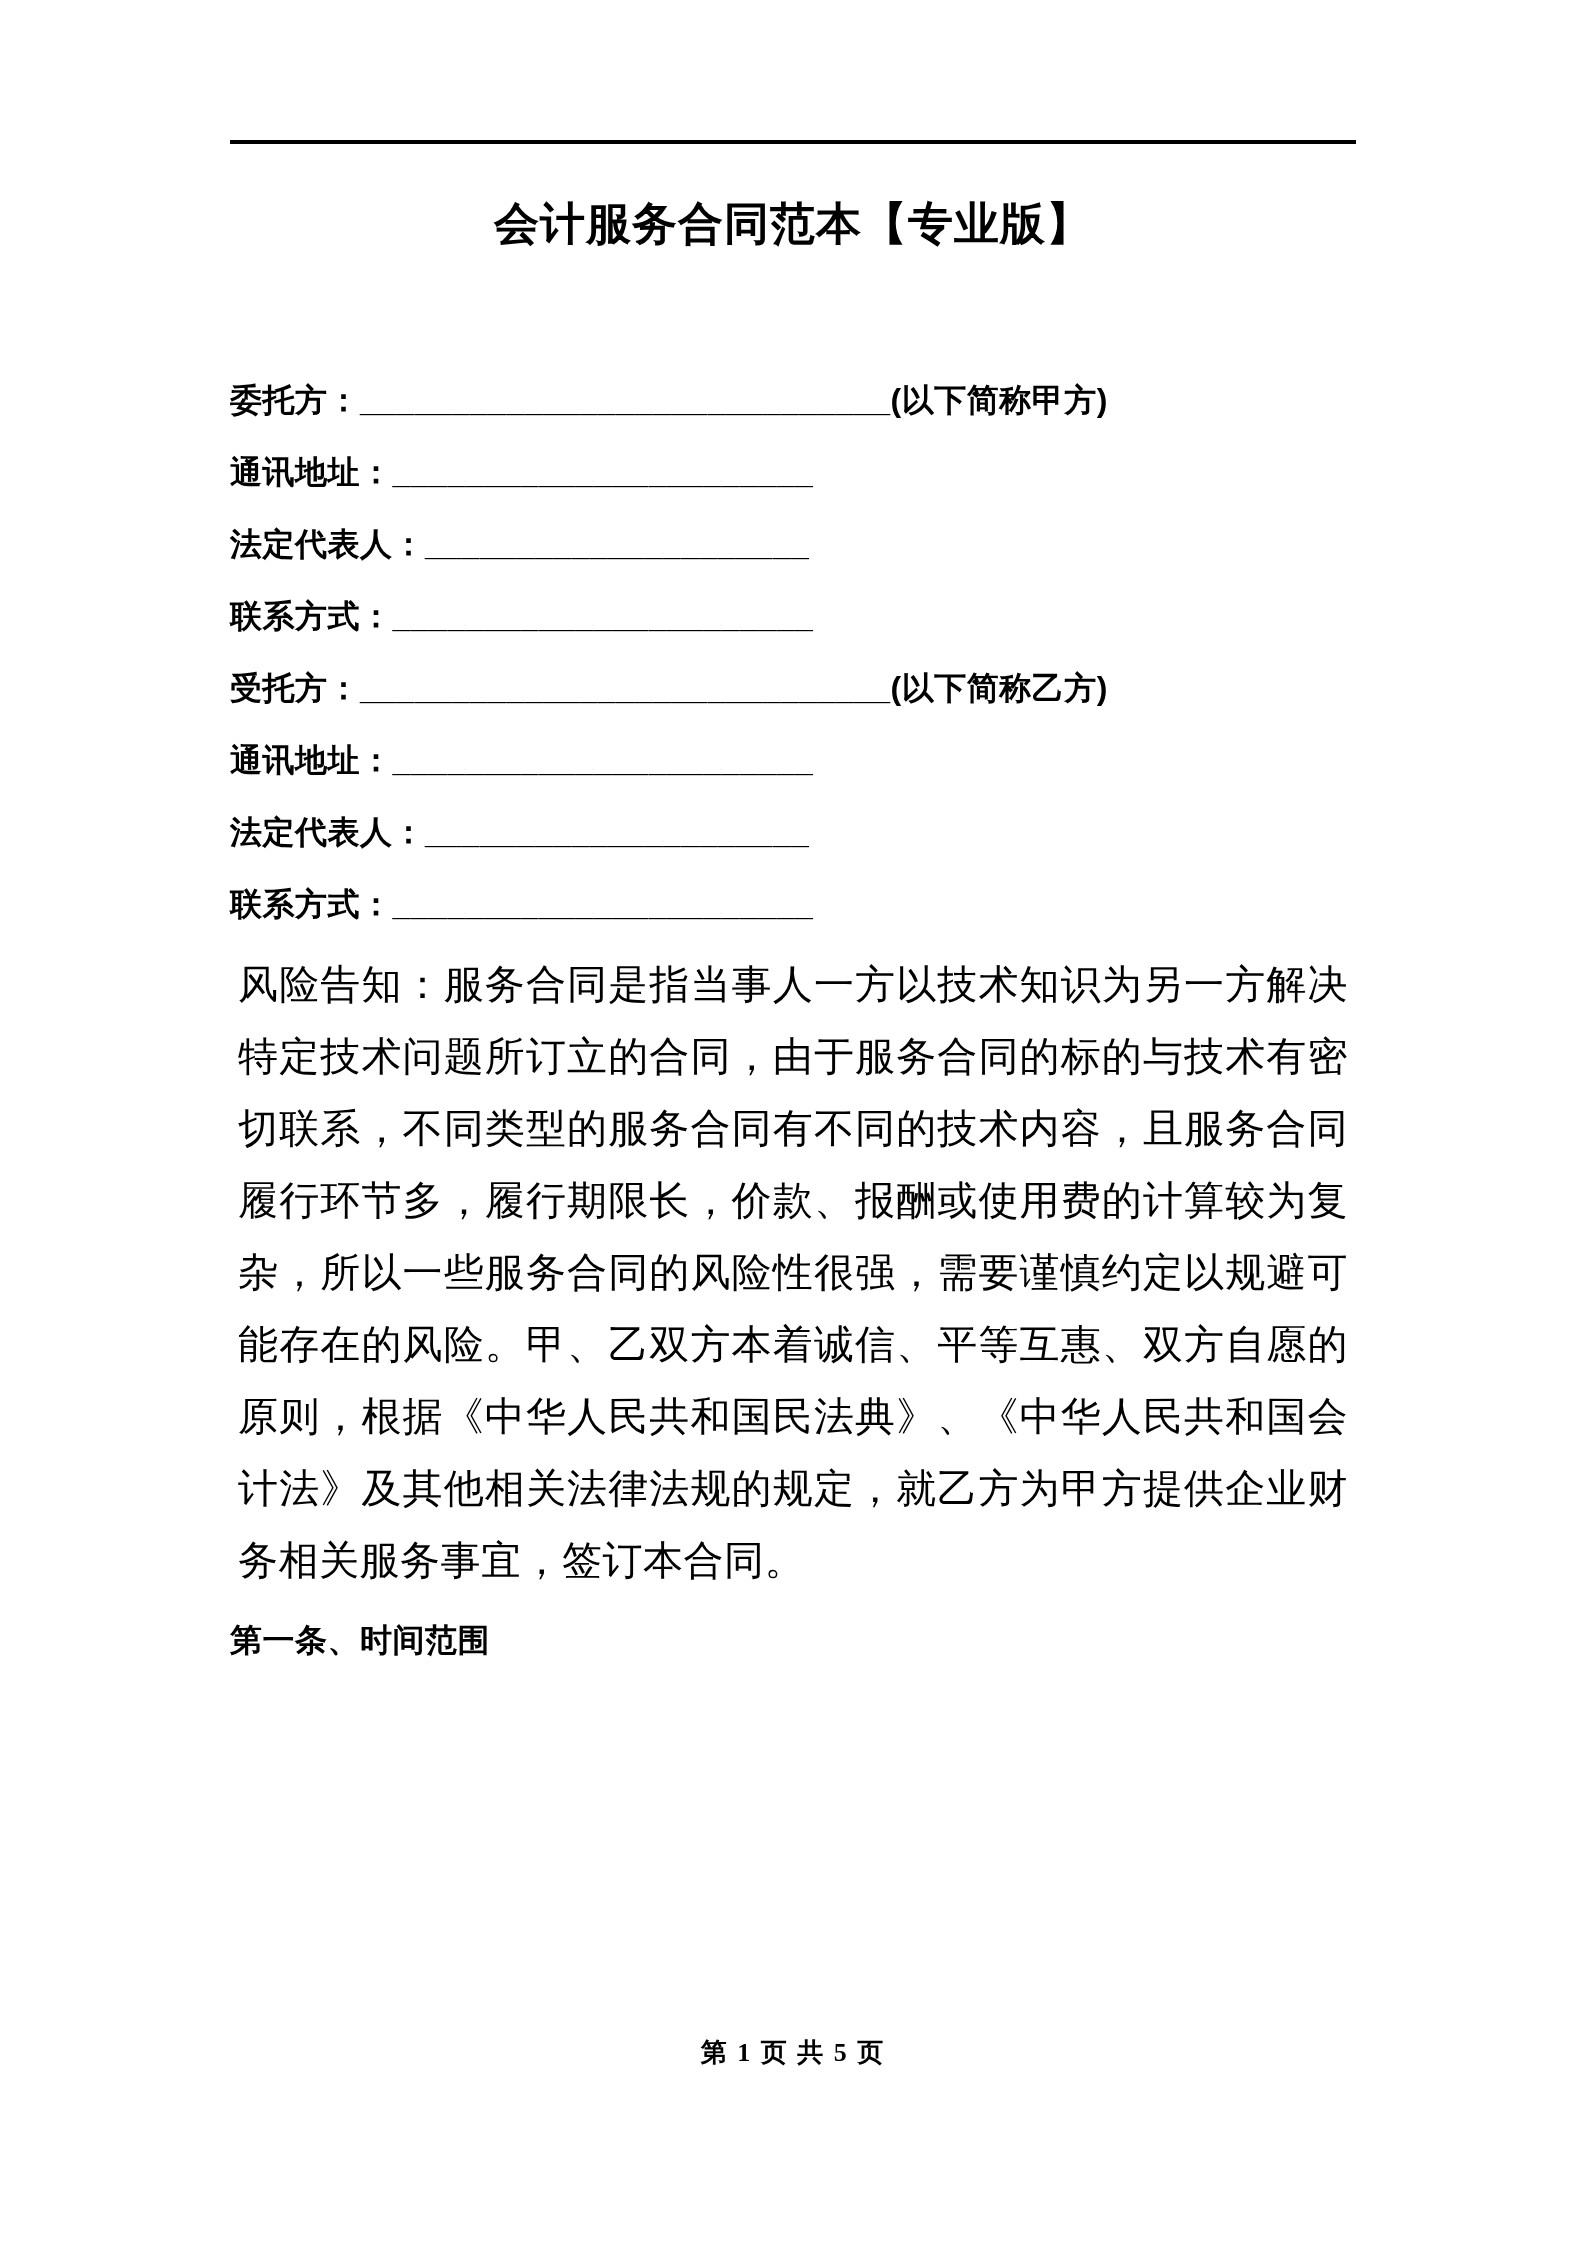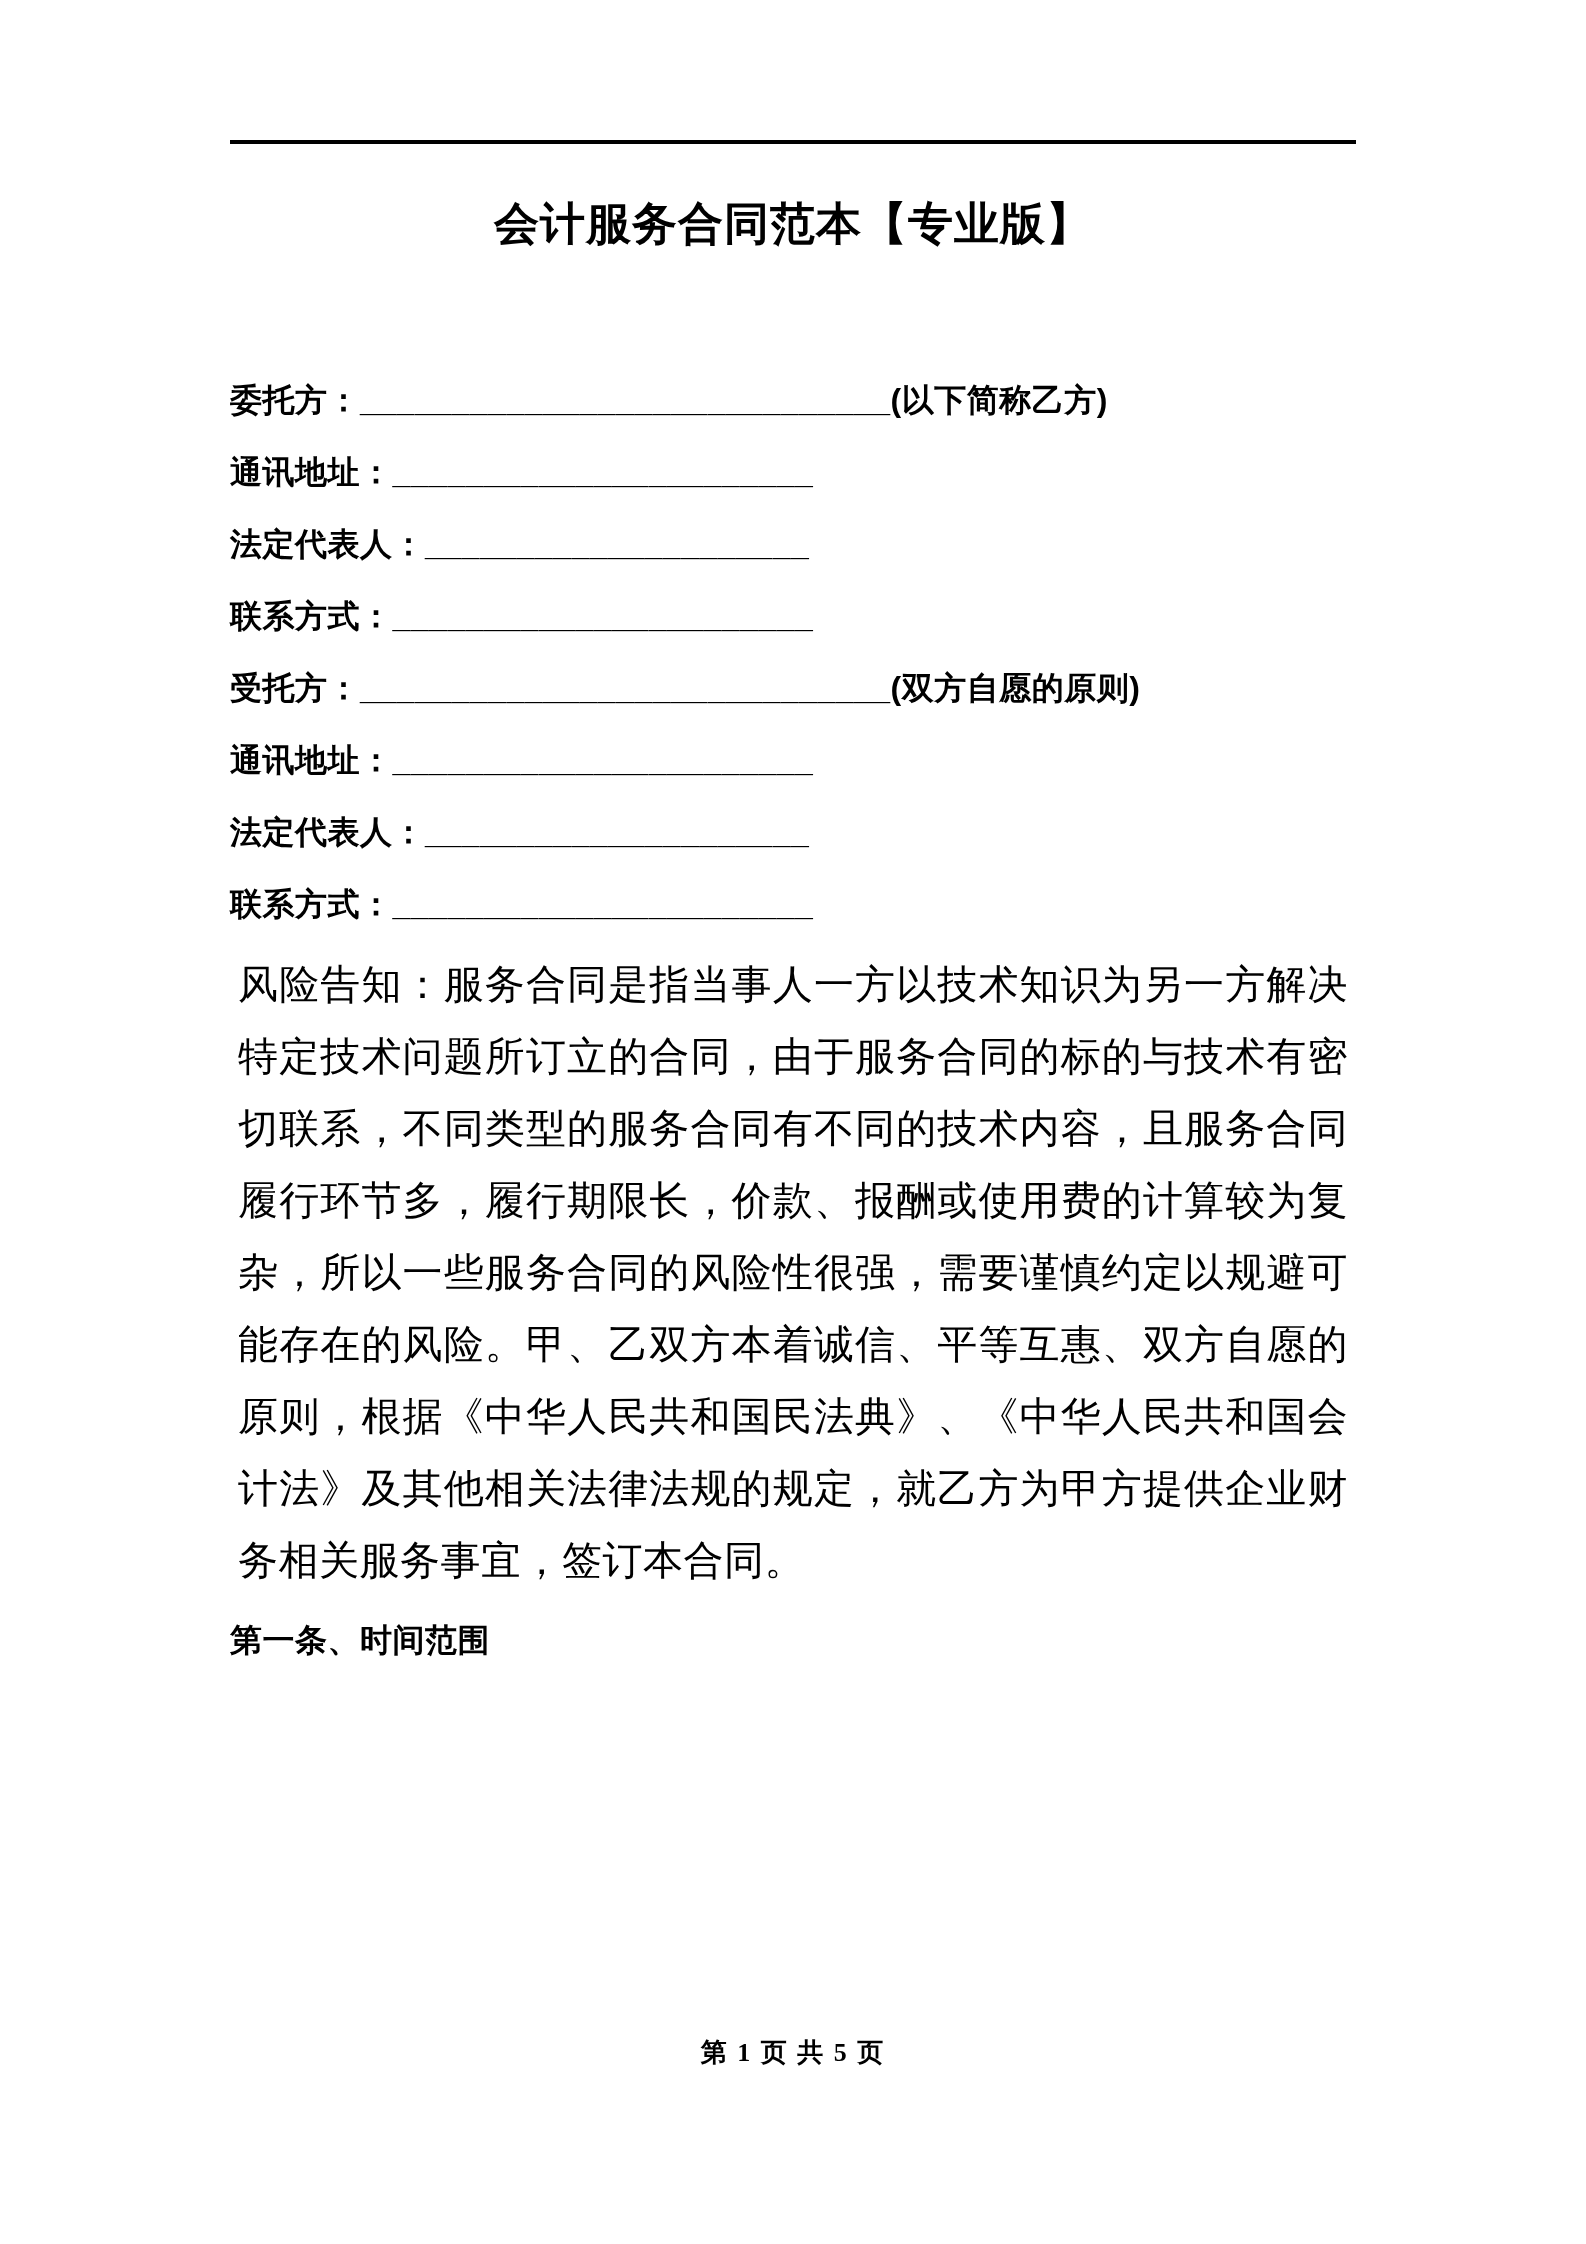--- a/index.html
+++ b/index.html
@@ -83,25 +83,25 @@
 <body>
 
 <div class="page">
 
   <div class="top-rule"></div>
 
   <h1 class="doc-title">会计服务合同范本【专业版】</h1>
 
   <div class="body-block">
 
-    <div class="line">委托方：_____________________________(以下简称乙方)</div>
+    <div class="line">委托方：_____________________________(以下简称甲方)</div>
     <div class="line">通讯地址：_______________________</div>
     <div class="line">法定代表人：_____________________</div>
     <div class="line">联系方式：_______________________</div>
-    <div class="line">受托方：_____________________________(双方自愿的原则)</div>
+    <div class="line">受托方：_____________________________(以下简称乙方)</div>
     <div class="line">通讯地址：_______________________</div>
     <div class="line">法定代表人：_____________________</div>
     <div class="line">联系方式：_______________________</div>
 
     <p class="para">风险告知：服务合同是指当事人一方以技术知识为另一方解决特定技术问题所订立的合同，由于服务合同的标的与技术有密切联系，不同类型的服务合同有不同的技术内容，且服务合同履行环节多，履行期限长，价款、报酬或使用费的计算较为复杂，所以一些服务合同的风险性很强，需要谨慎约定以规避可能存在的风险。甲、乙双方本着诚信、平等互惠、双方自愿的原则，根据《中华人民共和国民法典》、《中华人民共和国会计法》及其他相关法律法规的规定，就乙方为甲方提供企业财务相关服务事宜，签订本合同。</p>
 
     <div class="heading-line">第一条、时间范围</div>
 
   </div>
 

